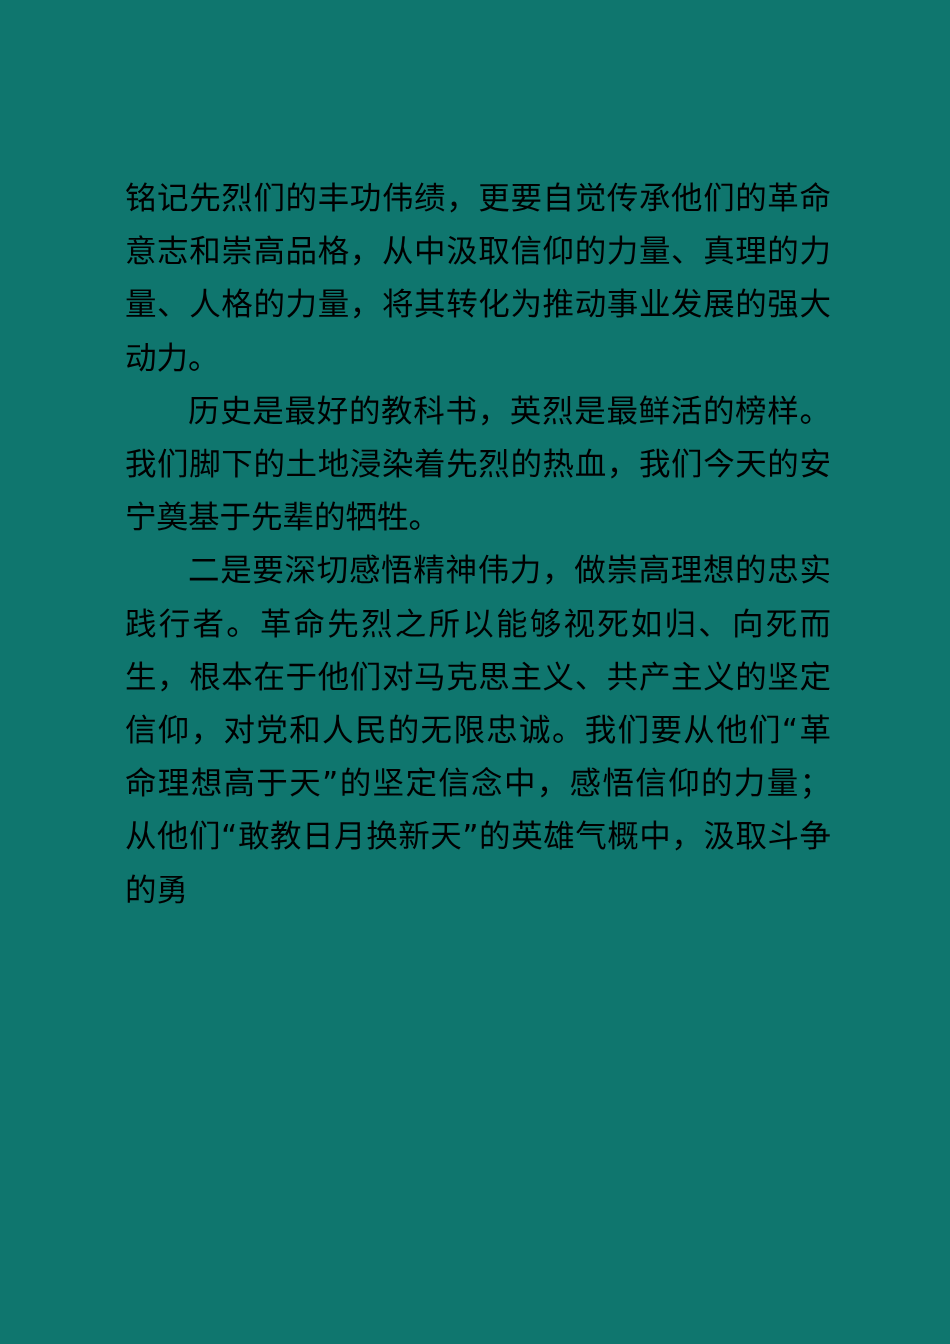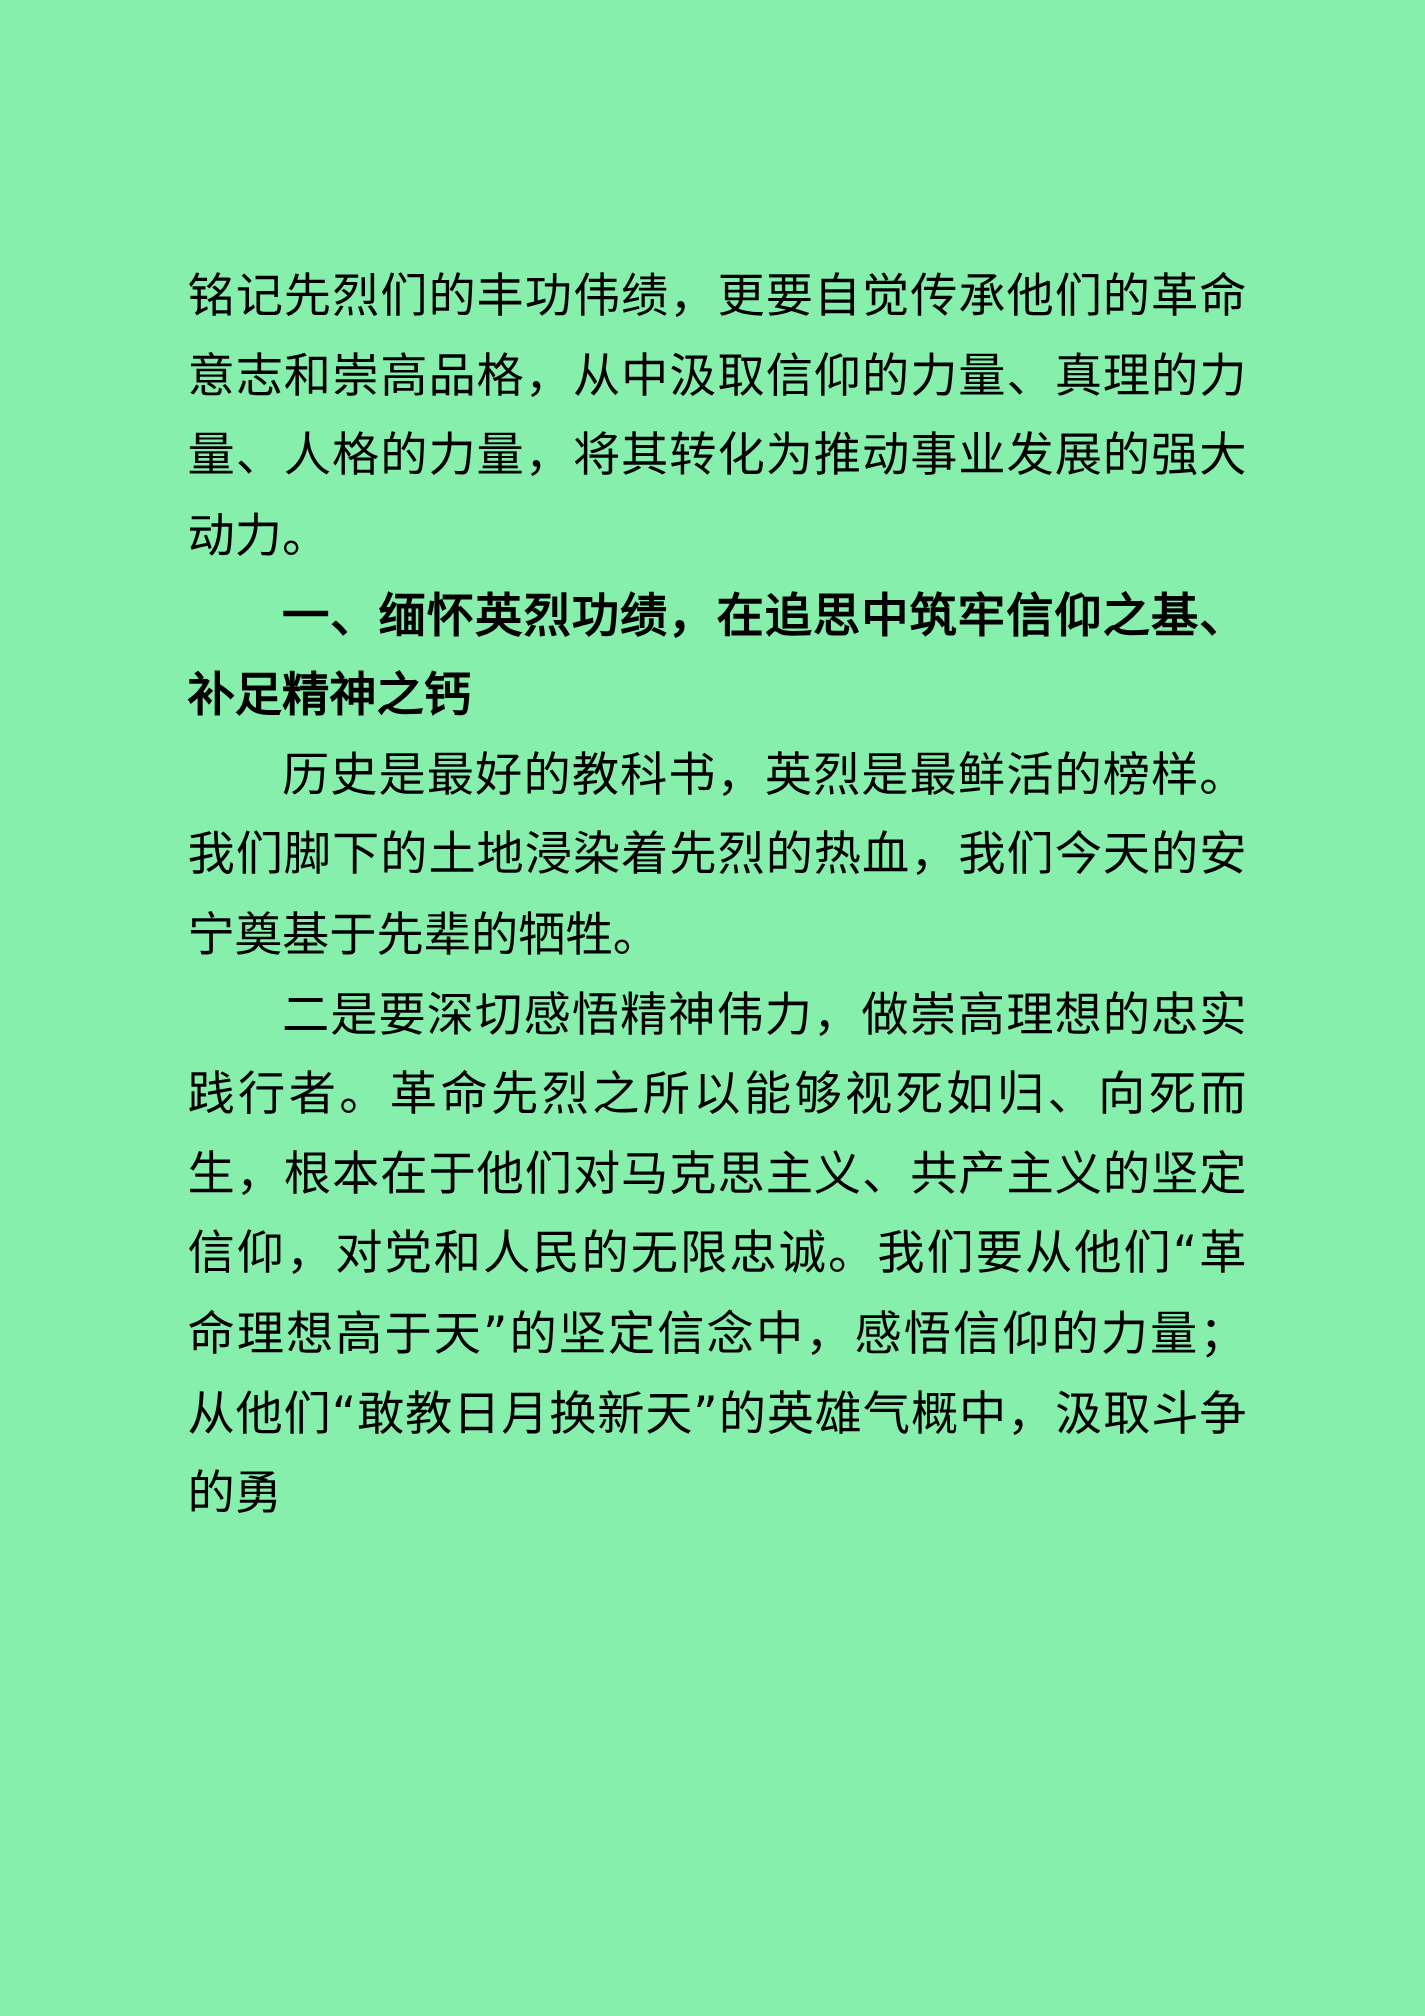--- a/index.html
+++ b/index.html
@@ -5,21 +5,21 @@
 <style>
   html, body {
     margin: 0;
     padding: 0;
     background: #ffffff;
   }
   .page {
     position: relative;
     width: 950px;
     height: 1344px;
-    background: #86efac;
+    background: #0f766e;
     margin: 0 auto;
     overflow: hidden;
     box-sizing: border-box;
   }
   .doc-body {
     position: absolute;
     left: 125px;
     top: 172px;
     width: 706px;
   }
@@ -46,21 +46,20 @@
   }
 </style>
 </head>
 <body>
 
 <div class="page">
   <div class="doc-body">
 
     <p class="para cont">铭记先烈们的丰功伟绩，更要自觉传承他们的革命意志和崇高品格，从中汲取信仰的力量、真理的力量、人格的力量，将其转化为推动事业发展的强大动力。</p>
 
-    <p class="para indent heading">一、缅怀英烈功绩，在追思中筑牢信仰之基、补足精神之钙</p>
 
     <p class="para indent">历史是最好的教科书，英烈是最鲜活的榜样。我们脚下的土地浸染着先烈的热血，我们今天的安宁奠基于先辈的牺牲。</p>
 
 
     <p class="para indent">二是要深切感悟精神伟力，做崇高理想的忠实践行者。革命先烈之所以能够视死如归、向死而生，根本在于他们对马克思主义、共产主义的坚定信仰，对党和人民的无限忠诚。我们要从他们“革命理想高于天”的坚定信念中，感悟信仰的力量；从他们“敢教日月换新天”的英雄气概中，汲取斗争的勇</p>
 
   </div>
 </div>
 
 </body></html>

